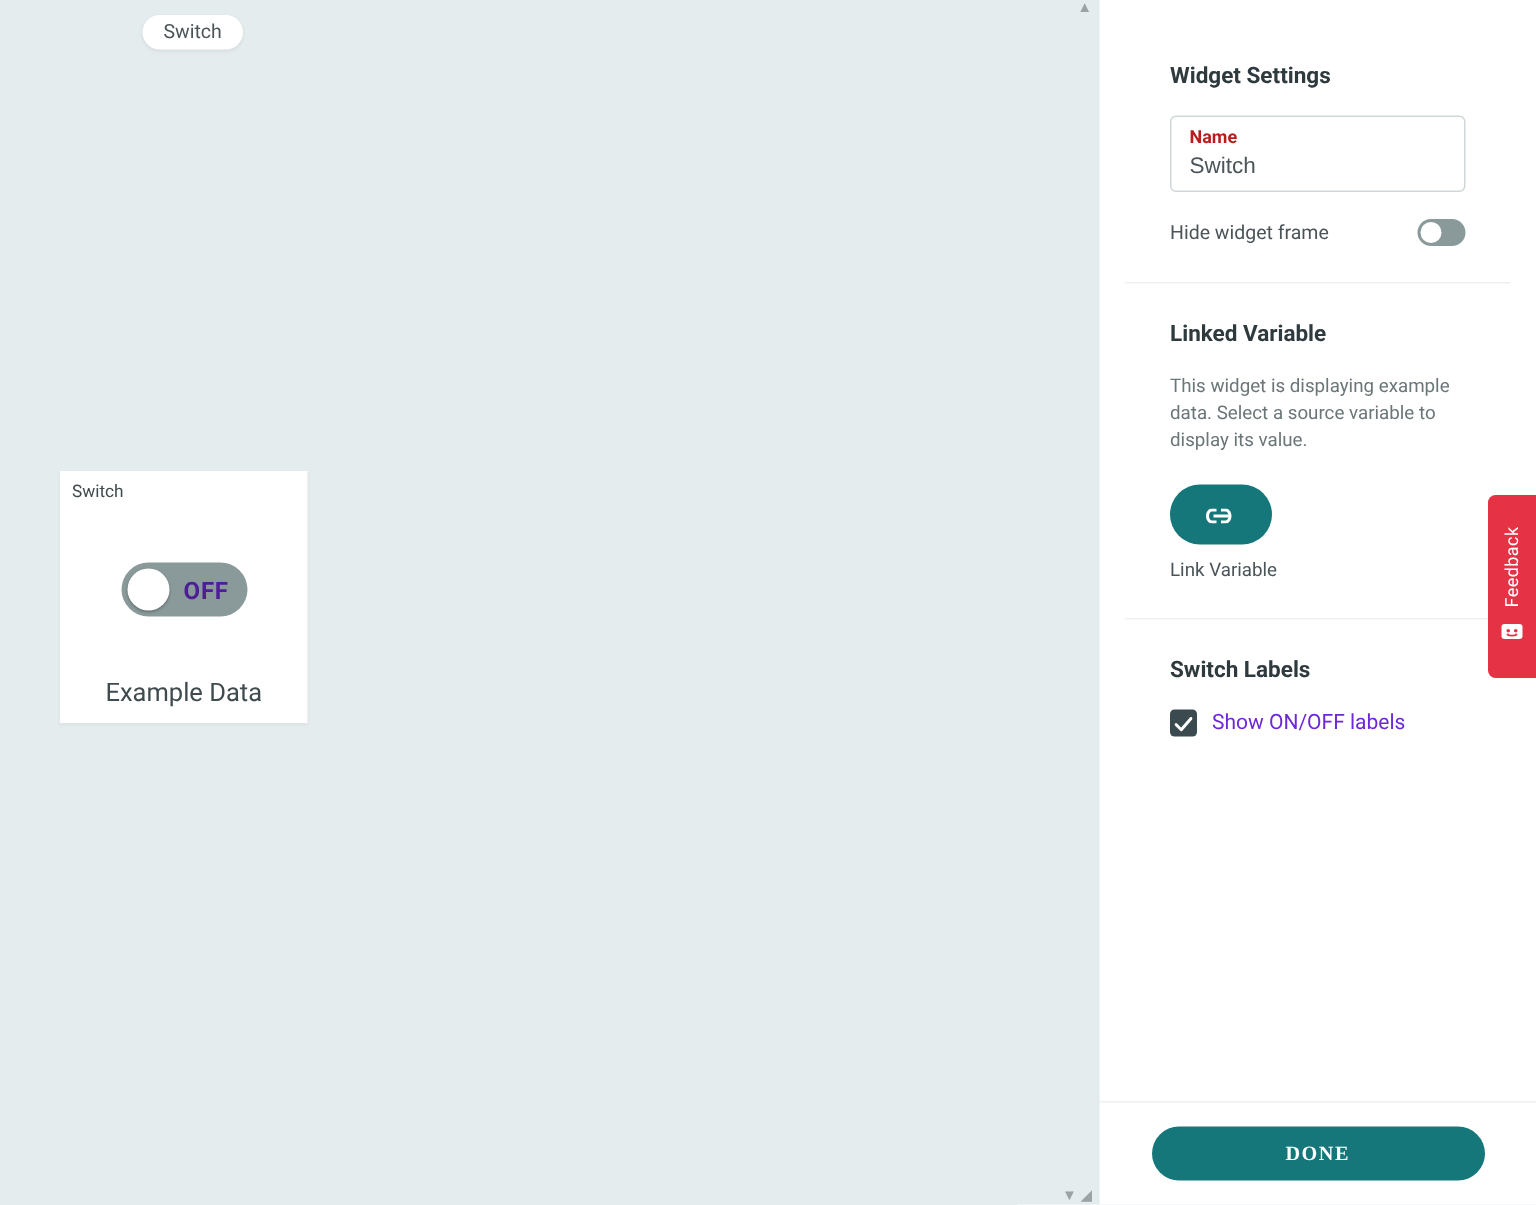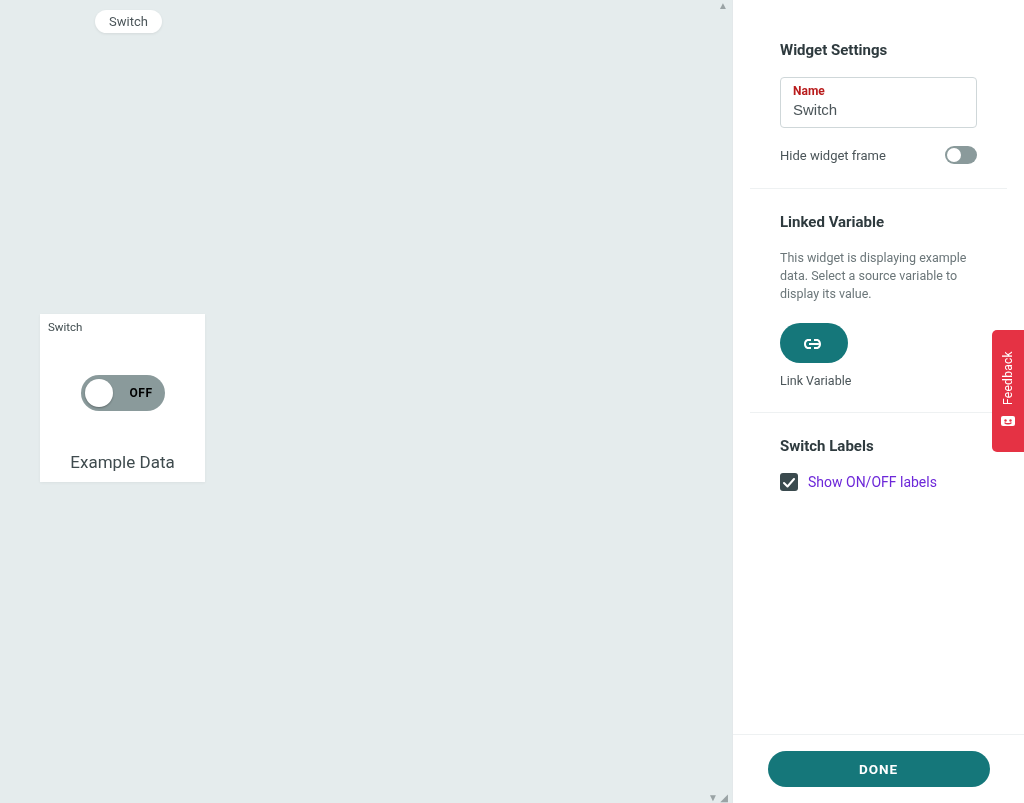--- a/index.html
+++ b/index.html
@@ -65,22 +65,22 @@
     }
     .switch-knob {
       width: 28px;
       height: 28px;
       background: #fff;
       border-radius: 50%;
       margin-left: 4px;
       box-shadow: 0 1px 2px rgba(0,0,0,.3);
     }
     .switch-label {
-      color: #000000;
-      font-size: 12px;
+      color: #4c1d95;
+      font-size: 16px;
       font-weight: 700;
       position: absolute;
       right: 12px;
       letter-spacing: .5px;
     }
     
     
     .panel {
       width: 292px;
       background: #fff;
@@ -206,20 +206,21 @@
       background: #15777a;
       color: #fff;
       border-radius: 18px;
       display: flex;
       align-items: center;
       justify-content: center;
       font-size: 13.5px;
       font-weight: 700;
       letter-spacing: 1px;
       cursor: pointer;
+      font-family: Liberation Serif, serif;
     }
     
     .feedback-tab {
       position: absolute;
       right: 0;
       top: 330px;
       width: 32px;
       height: 122px;
       background: #e53244;
       border-radius: 5px 0 0 5px;

